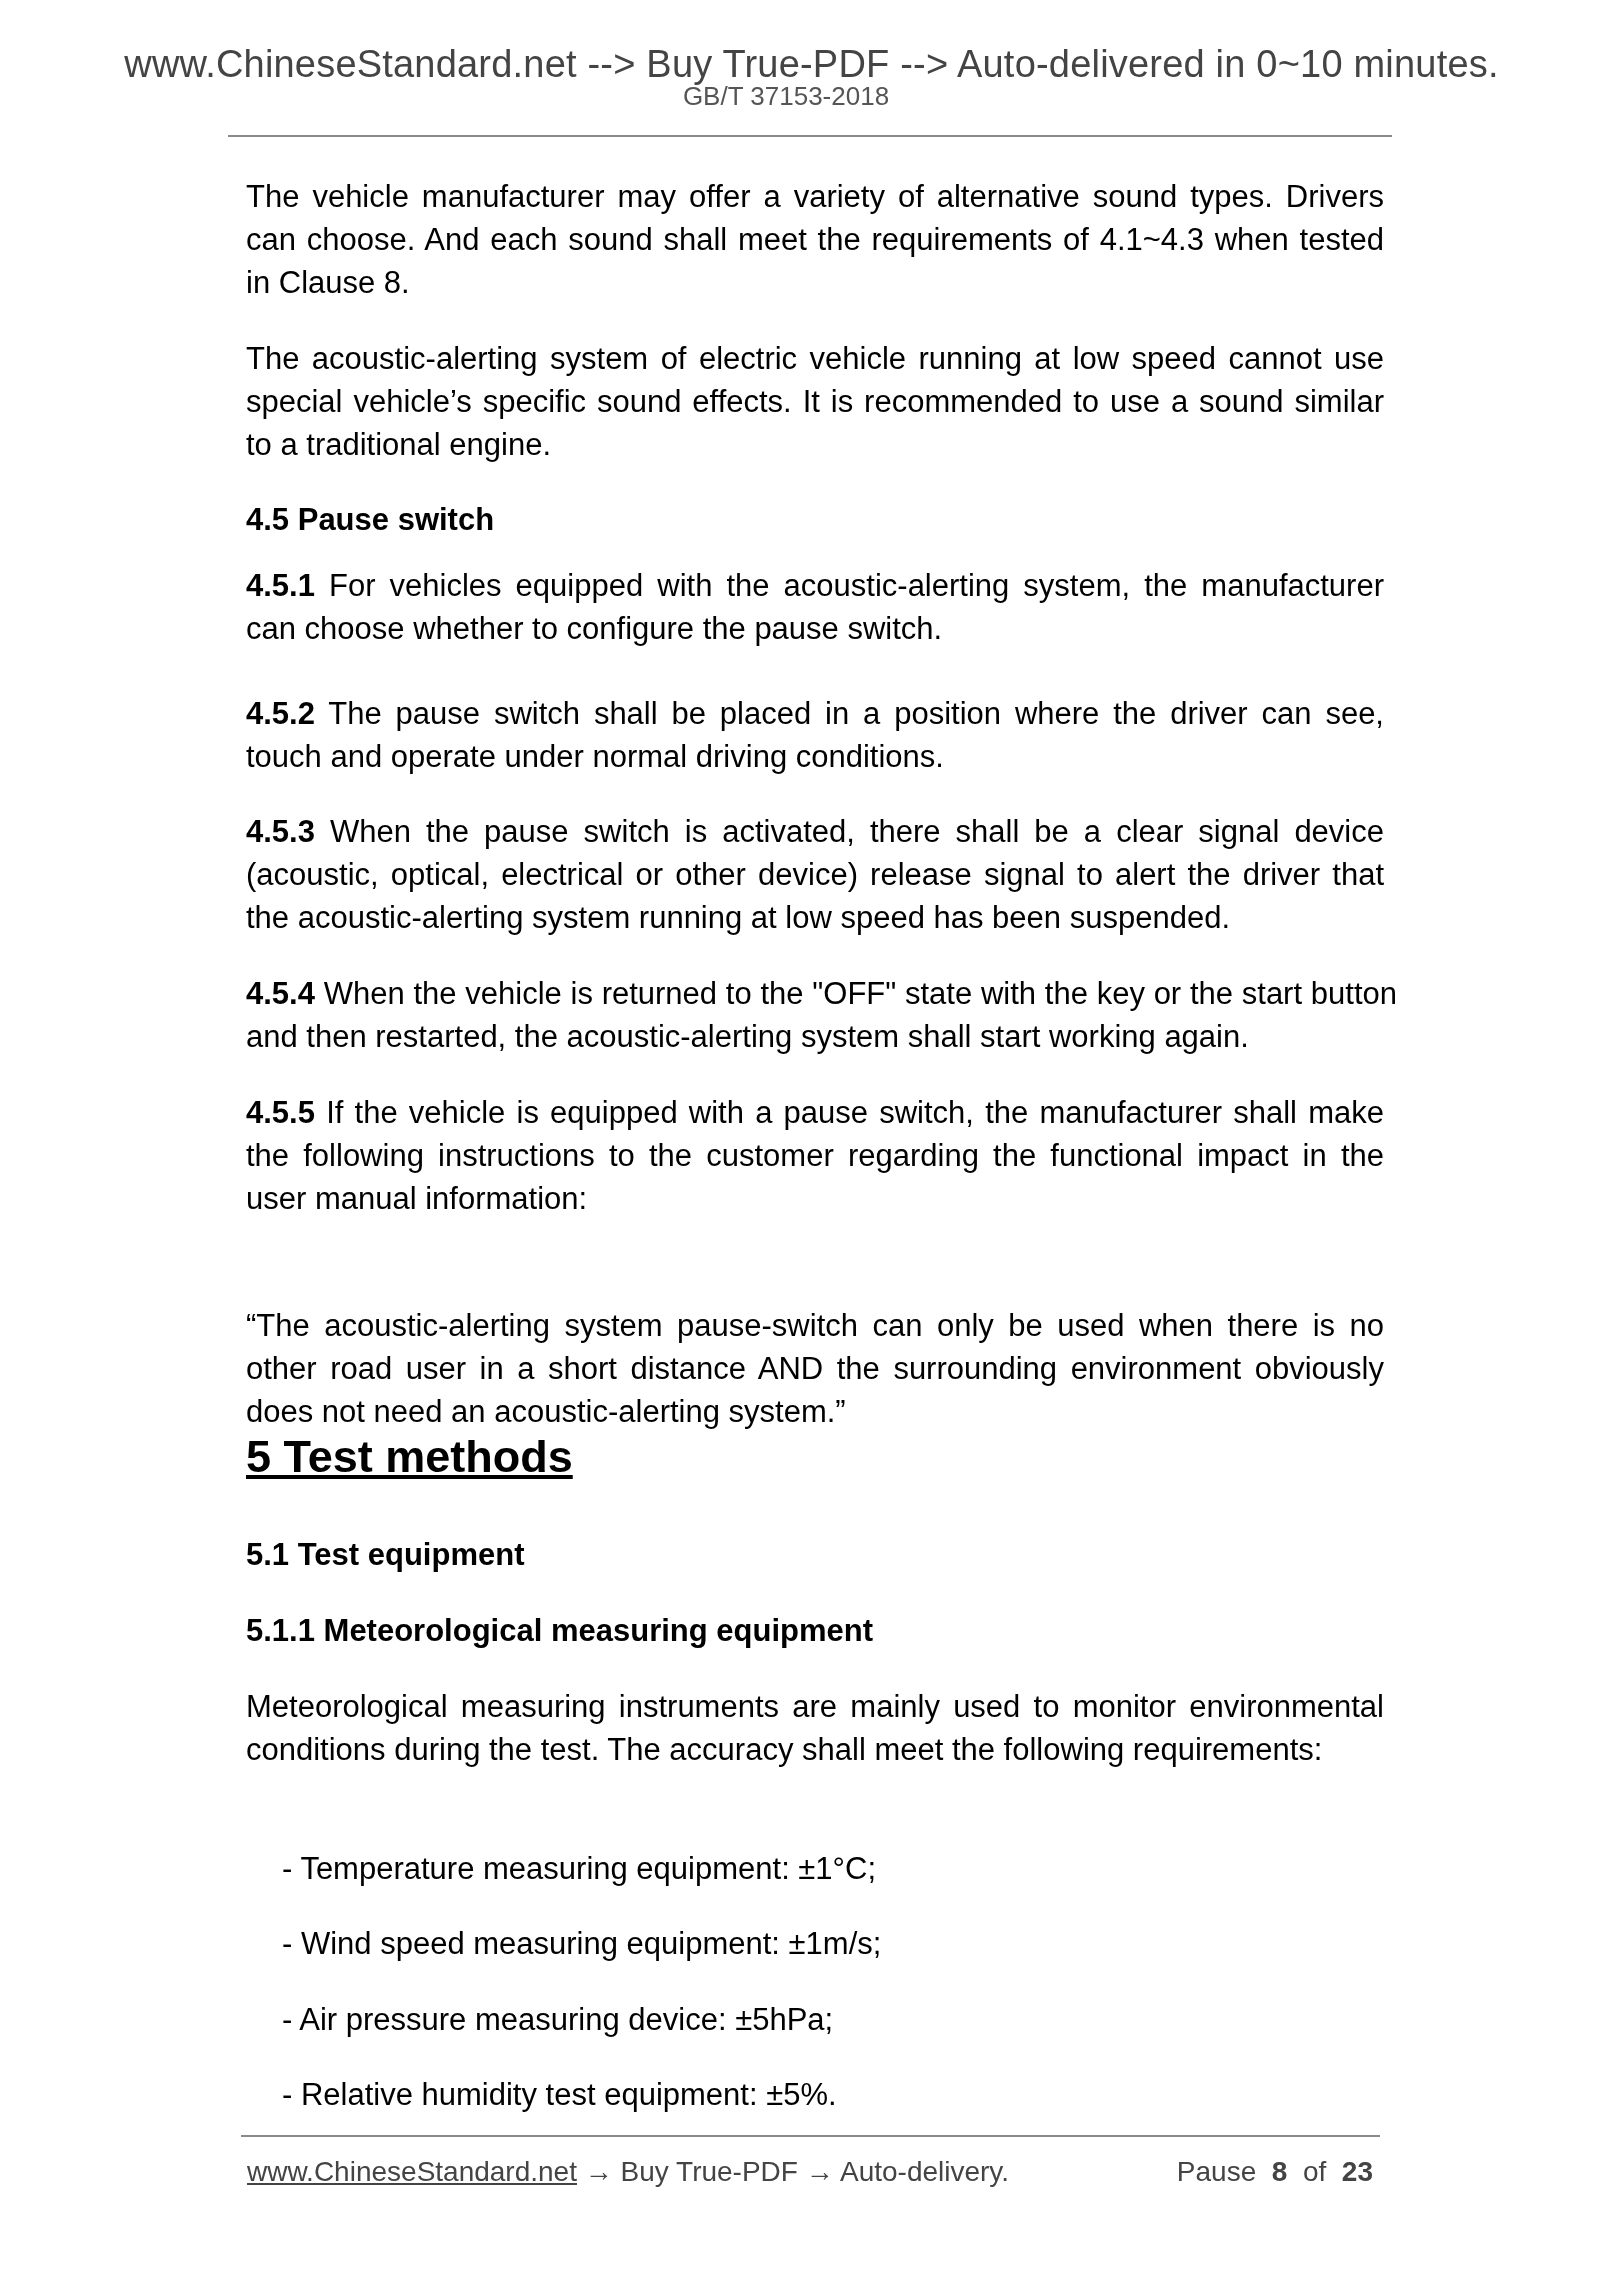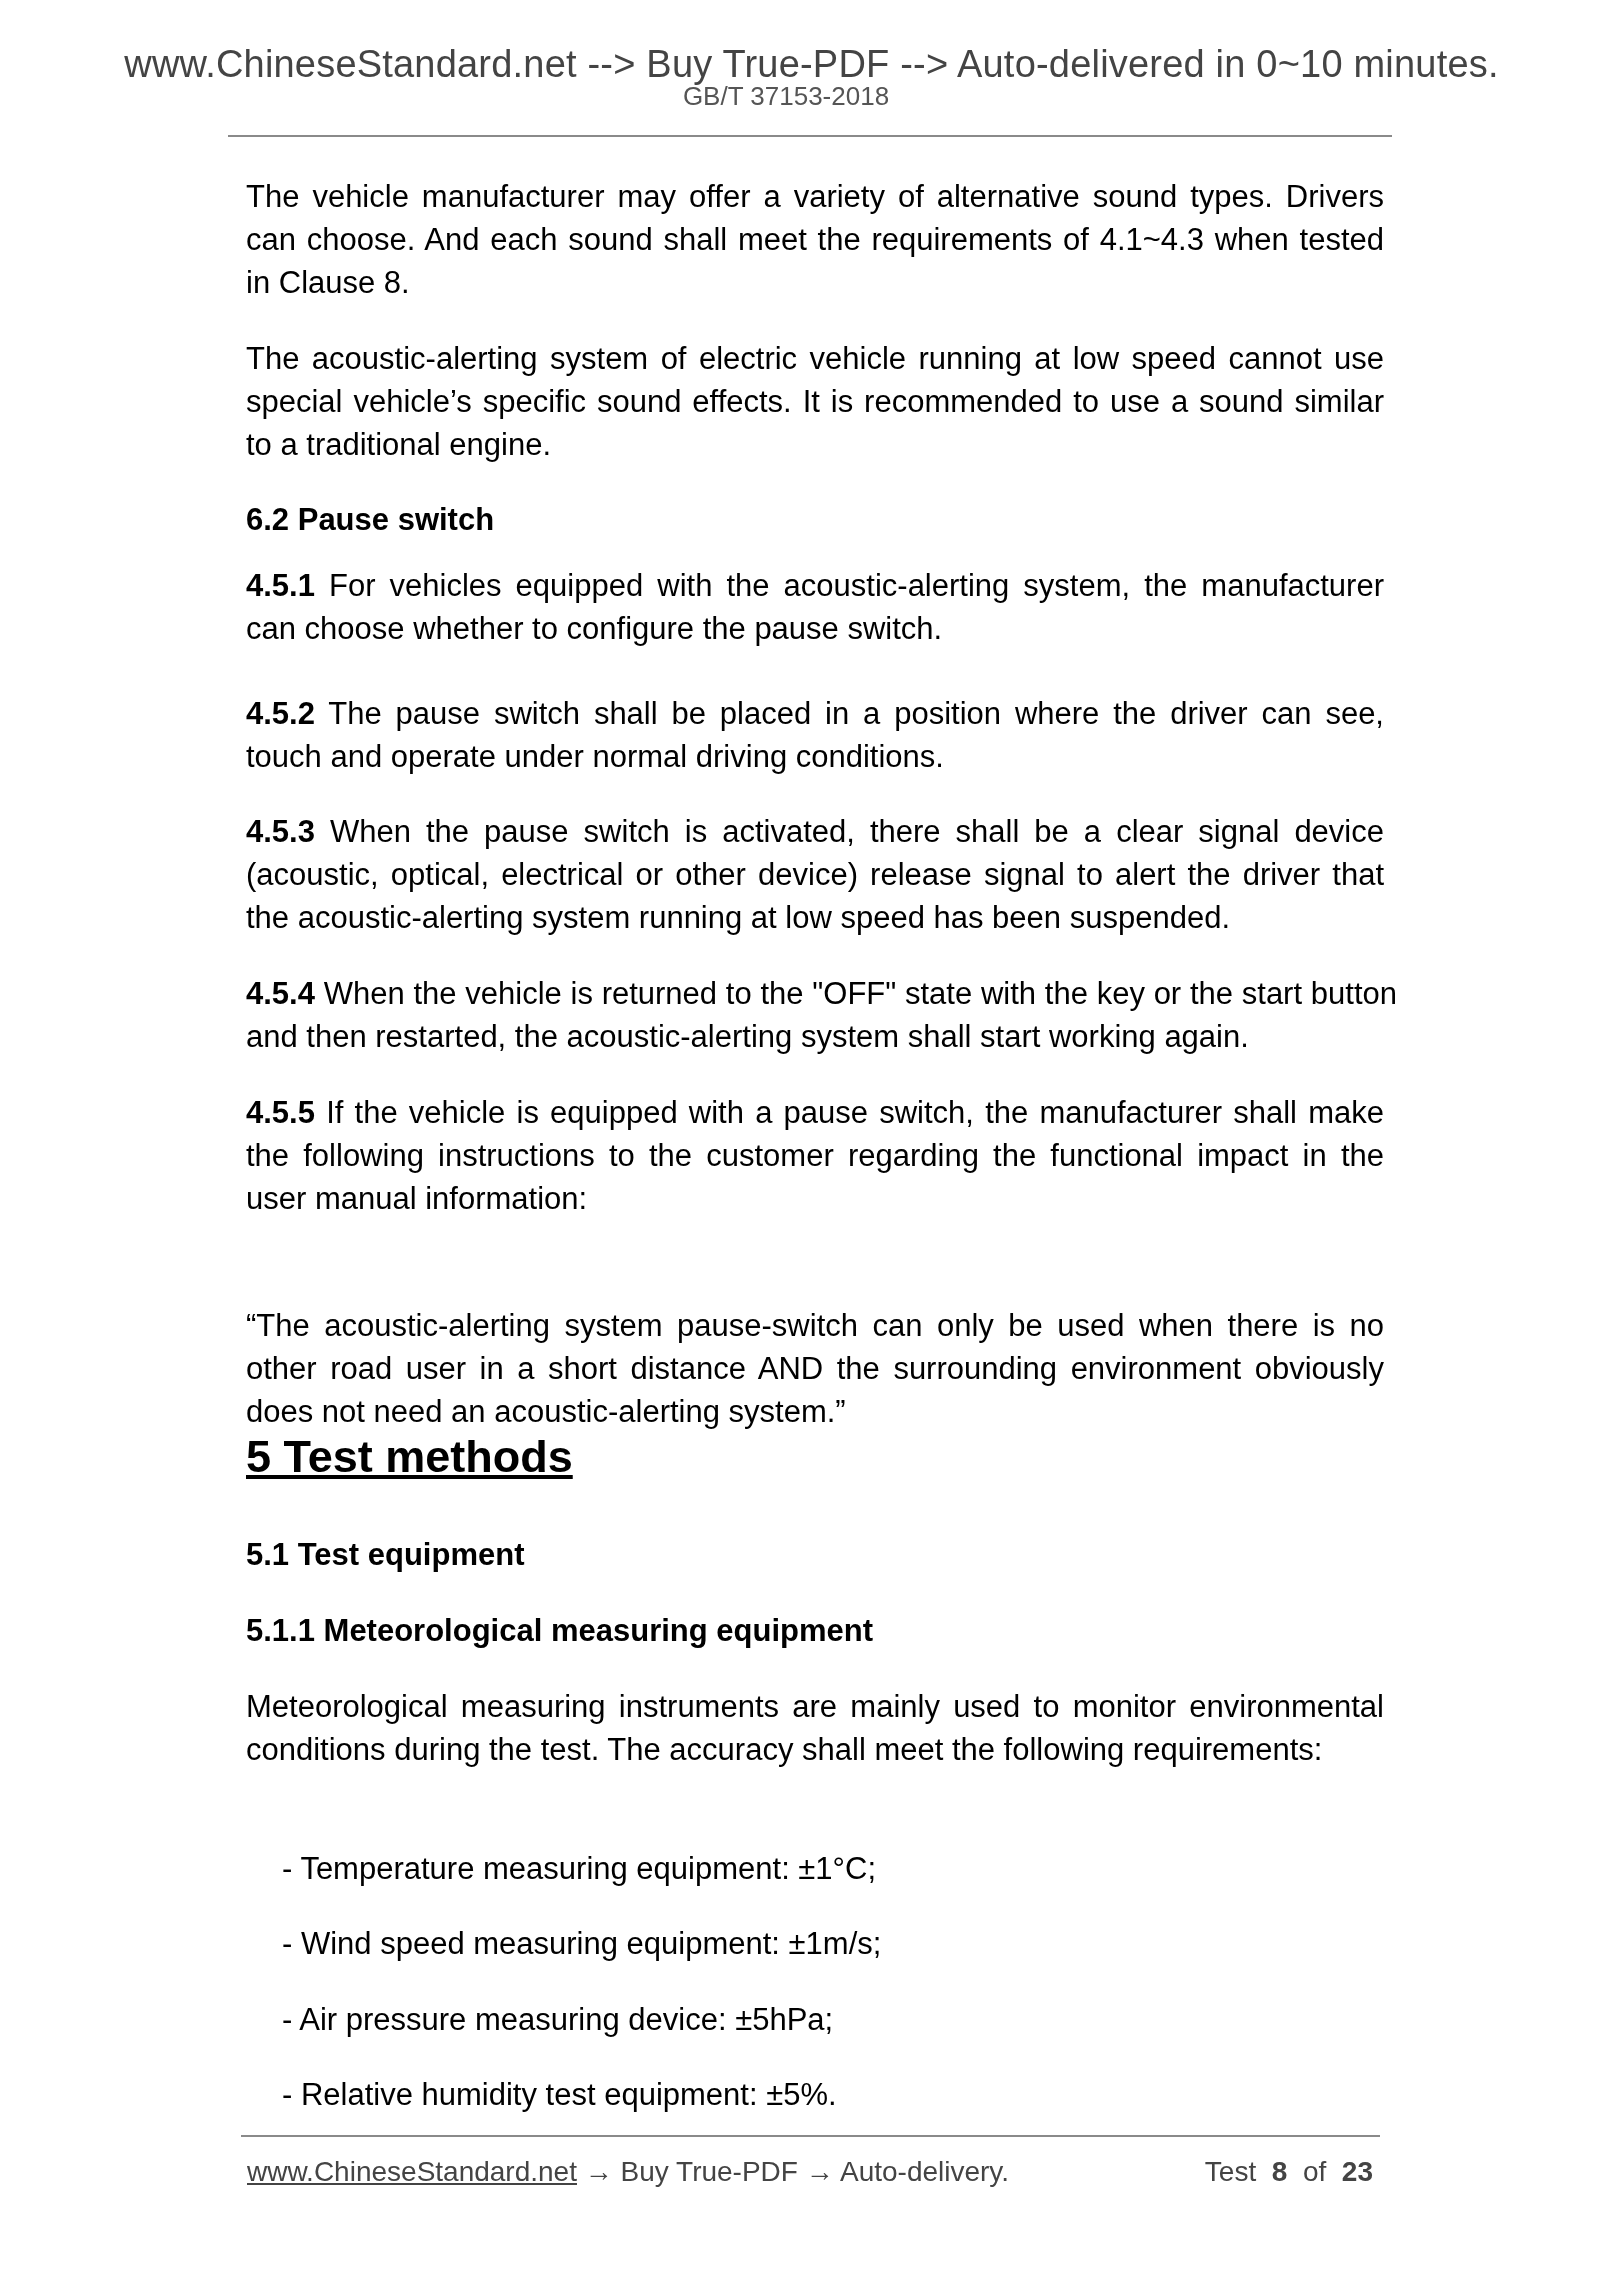--- a/index.html
+++ b/index.html
@@ -25,21 +25,21 @@
 </head>
 <body>
 
 <div class="hdr-top">www.ChineseStandard.net --&gt; Buy True-PDF --&gt; Auto-delivered in 0~10 minutes.</div>
 <div class="hdr-sub">GB/T 37153-2018</div>
 <div class="rule" style="top:135px; left:228px; width:1164px;"></div>
 
 <div class="blk" style="top:175px;">The vehicle manufacturer may offer a variety of alternative sound types. Drivers can choose. And each sound shall meet the requirements of 4.1~4.3 when tested in Clause 8.</div>
 <div class="blk" style="top:337px;">The acoustic-alerting system of electric vehicle running at low speed cannot use special vehicle’s specific sound effects. It is recommended to use a sound similar to a traditional engine.</div>
 
-<div class="h2" style="top:498px;">6.2 Pause switch</div>
+<div class="h2" style="top:498px;">4.5 Pause switch</div>
 
 <div class="blk" style="top:564px;">
   <b>4.5.1</b>
   <span>For vehicles equipped with the acoustic-alerting system, the manufacturer can choose whether to configure the pause switch.</span>
 </div>
 
 <div class="blk" style="top:692px;">
   <b>4.5.2</b>
   <span>The pause switch shall be placed in a position where the driver can see, touch and operate under normal driving conditions.</span>
 </div>
@@ -73,19 +73,19 @@
 <div class="li" style="top:2073px;">- Relative humidity test equipment: ±5%.</div>
 
 <div class="rule" style="top:2135px; left:241px; width:1139px;"></div>
 <div class="footer">
   <span class="link">www.ChineseStandard.net</span>
   <span>→</span>
   <span>Buy True-PDF</span>
   <span>→</span>
   <span>Auto-delivery.</span>
   <span class="page">
-    <span>Test</span>&nbsp;
+    <span>Pause</span>&nbsp;
     <b>8</b>&nbsp;
     <span>of</span>&nbsp;
     <b>23</b>
   </span>
 </div>
 
 
 </body></html>

